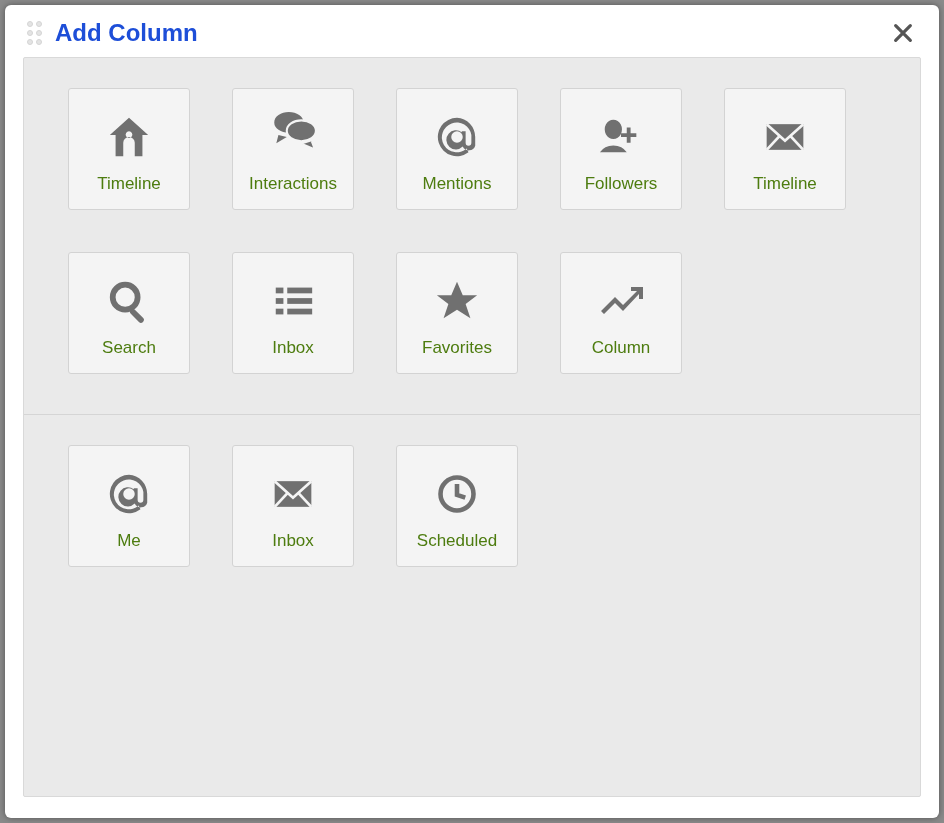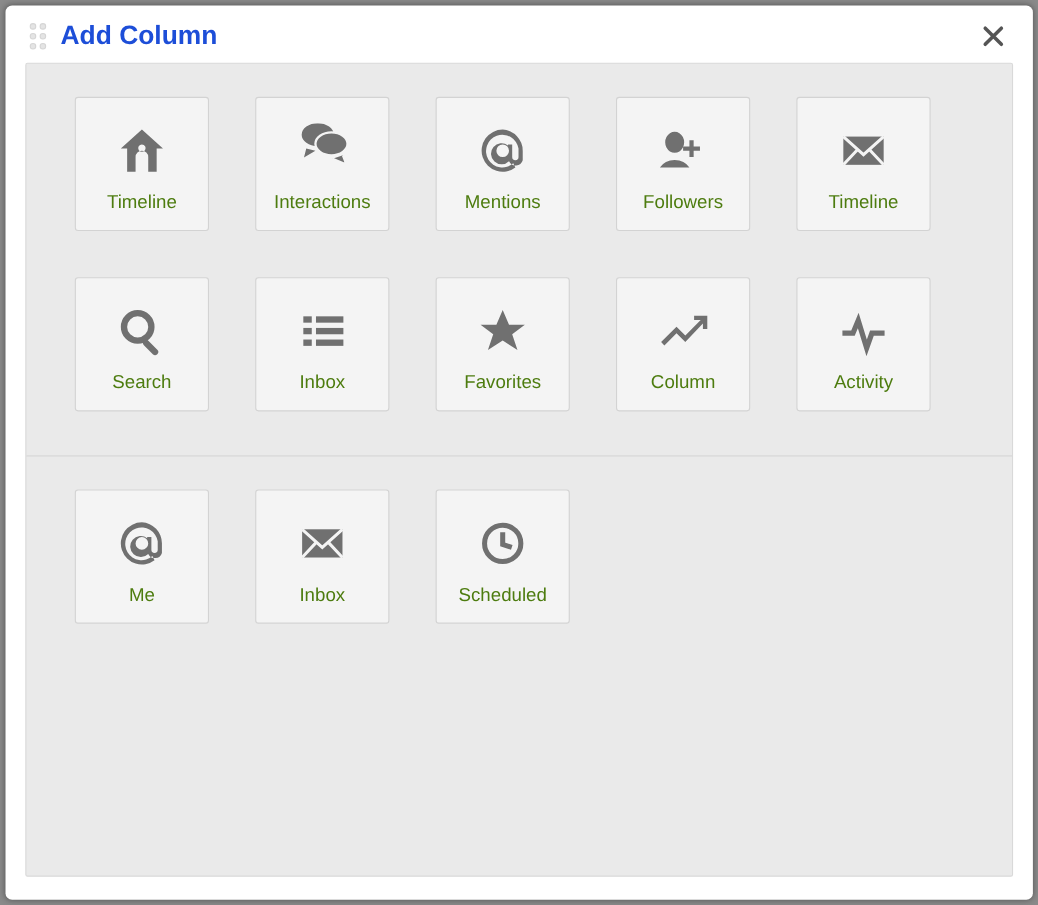--- a/index.html
+++ b/index.html
@@ -217,28 +217,20 @@
             <div class="tile-label">Favorites</div>
           </div>
           <div class="tile">
             <div class="tile-icon">
               <svg width="48" height="48" viewBox="0 0 48 48">
                 <use href="#trend-icon"></use>
               </svg>
             </div>
             <div class="tile-label">Column</div>
           </div>
-          <div class="tile">
-            <div class="tile-icon">
-              <svg width="46" height="46" viewBox="0 0 48 48">
-                <use href="#activity-icon"></use>
-              </svg>
-            </div>
-            <div class="tile-label">Activity</div>
-          </div>
         </div>
     </div>
     <div class="tile-section with-divider">
       <div class="tile-grid" id="grid-secondary">
           <div class="tile">
             <div class="tile-icon">
               <svg width="46" height="46" viewBox="0 0 48 48">
                 <use href="#at-icon"></use>
               </svg>
             </div>

